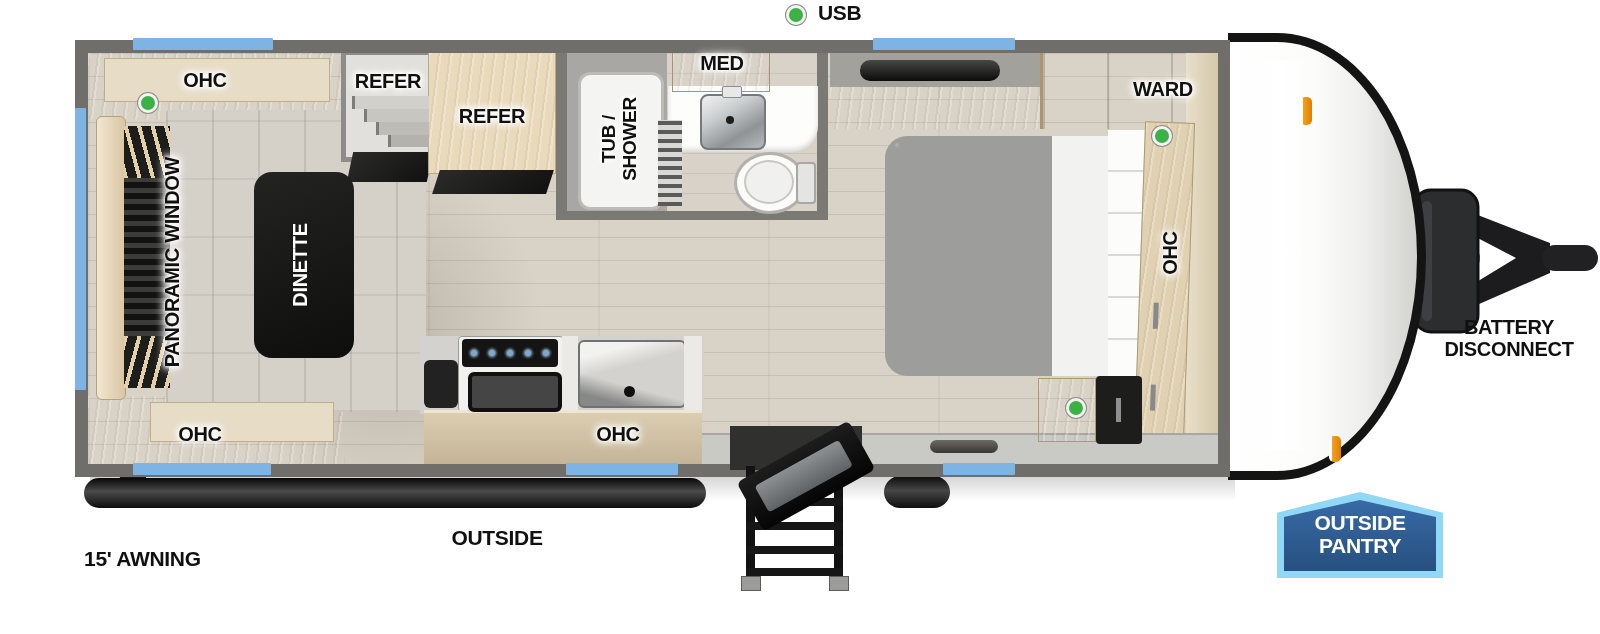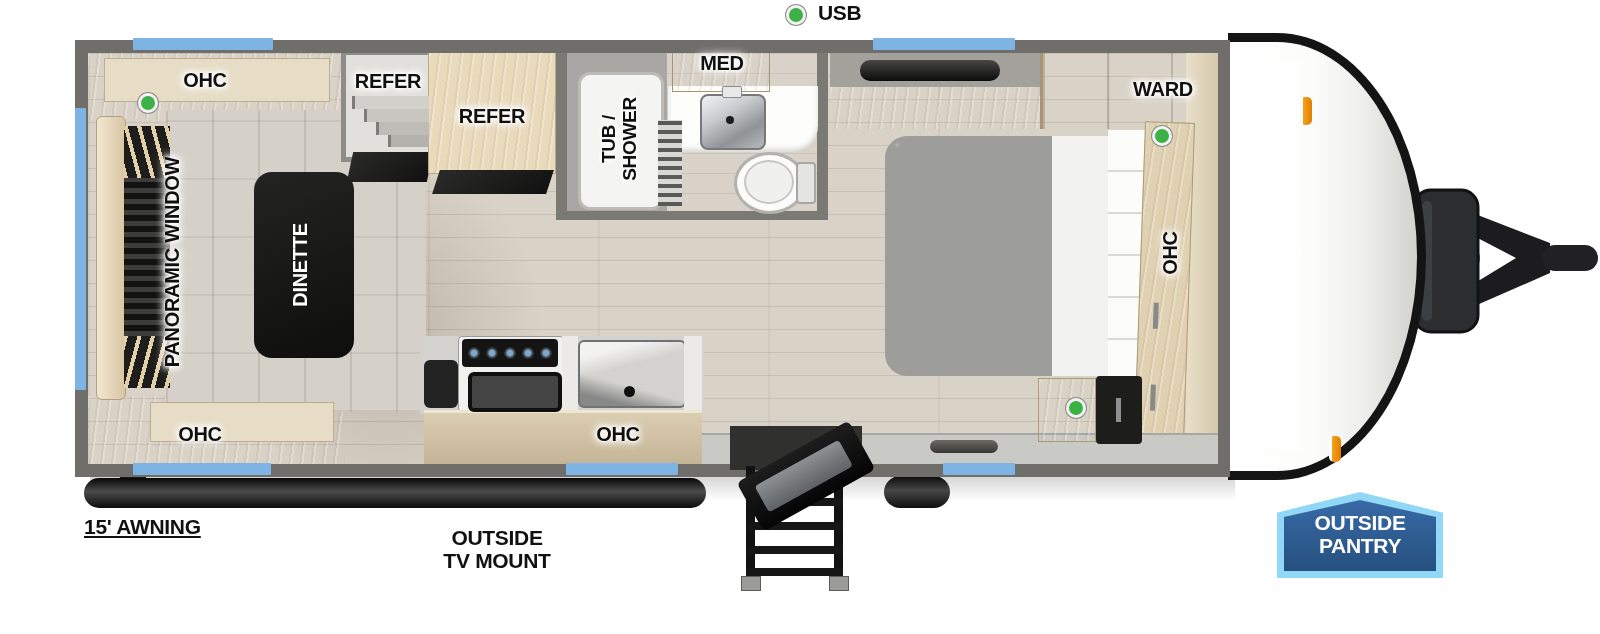--- a/index.html
+++ b/index.html
@@ -184,24 +184,23 @@
 
   <div class="abs" style="left:90px;top:477px;width:1145px;height:24px;z-index:0;
               background:linear-gradient(180deg,rgba(0,0,0,.16),rgba(0,0,0,0));"></div>
 
   <div class="abs" style="left:84px;top:478px;width:622px;height:30px;border-radius:15px;z-index:10;
               background:linear-gradient(180deg,#070707,#4a4a4a 45%,#0c0c0c);"></div>
   <div class="abs" style="left:120px;top:472px;width:26px;height:10px;background:#1b1b1b;transform:rotate(6deg);z-index:9;"></div>
   <div class="abs" style="left:884px;top:476px;width:66px;height:32px;border-radius:16px;z-index:10;
               background:linear-gradient(180deg,#0a0a0a,#474747 45%,#0e0e0e);"></div>
 
-  <div class="label" style="left:84px;top:516px;width:160px;text-align:left;font-size:21px;text-decoration:underline;">15' AWNING</div>
+  <div class="label" style="left:84px;top:548px;width:160px;text-align:left;font-size:21px;">15' AWNING</div>
   <div class="label" style="left:407px;top:527px;width:180px;font-size:21px;">
     <span style="display:block;">OUTSIDE</span>
-    <span style="display:block;">TV MOUNT</span>
   </div>
 
   <div class="dot" style="left:786px;top:5px;"></div>
   <div class="label" style="left:818px;top:2px;width:70px;text-align:left;font-size:21px;">USB</div>
 
   <div class="abs" style="left:1228px;top:33px;width:198px;height:447px;z-index:15;
               background:linear-gradient(90deg,#ffffff 0%,#fcfcfb 45%,#eeeeec 72%,#d2d2cf 100%);
               border:9px solid #141414;border-left:none;box-sizing:border-box;
               border-radius:0 150px 150px 0 / 0 225px 225px 0;"></div>
   <div class="abs" style="left:1250px;top:60px;width:60px;height:390px;z-index:16;
@@ -212,20 +211,24 @@
               background:linear-gradient(90deg,#fff 0 3px,#f6a21b 3px,#df7e00);"></div>
 
   <svg class="abs" style="left:1400px;top:175px;z-index:14;" width="200" height="170" viewBox="0 0 200 170">
     <circle cx="66" cy="83" r="14" fill="#57595b"></circle>
     <polygon points="70,37 150,68 150,98 70,133 70,111 116,83 70,59" fill="#1c1c1e"></polygon>
     <rect x="142" y="70" width="56" height="26" rx="13" fill="#212123"></rect>
     <rect x="14" y="15" width="64" height="142" rx="17" fill="#2b2d2f" stroke="#121214" stroke-width="3"></rect>
     <rect x="22" y="26" width="10" height="120" rx="5" fill="#3d4042"></rect>
   </svg>
 
+  <div class="label" style="left:1420px;top:317px;width:178px;text-shadow:none;">
+    <span style="display:block;">BATTERY</span>
+    <span style="display:block;">DISCONNECT</span>
+  </div>
 
   <div class="abs" style="left:1277px;top:492px;width:166px;height:86px;z-index:18;
               clip-path:polygon(0% 24%,50% 0%,100% 24%,100% 100%,0% 100%);background:#90d8f5;"></div>
   <div class="abs" style="left:1284px;top:500px;width:152px;height:71px;z-index:19;
               clip-path:polygon(0% 24%,50% 0%,100% 24%,100% 100%,0% 100%);
               background:linear-gradient(180deg,#386aa6,#26507f);"></div>
   <div class="label" style="left:1284px;top:512px;width:152px;color:#fff;text-shadow:none;font-size:21px;z-index:20;">
     <span style="display:block;">OUTSIDE</span>
     <span style="display:block;">PANTRY</span>
   </div>

